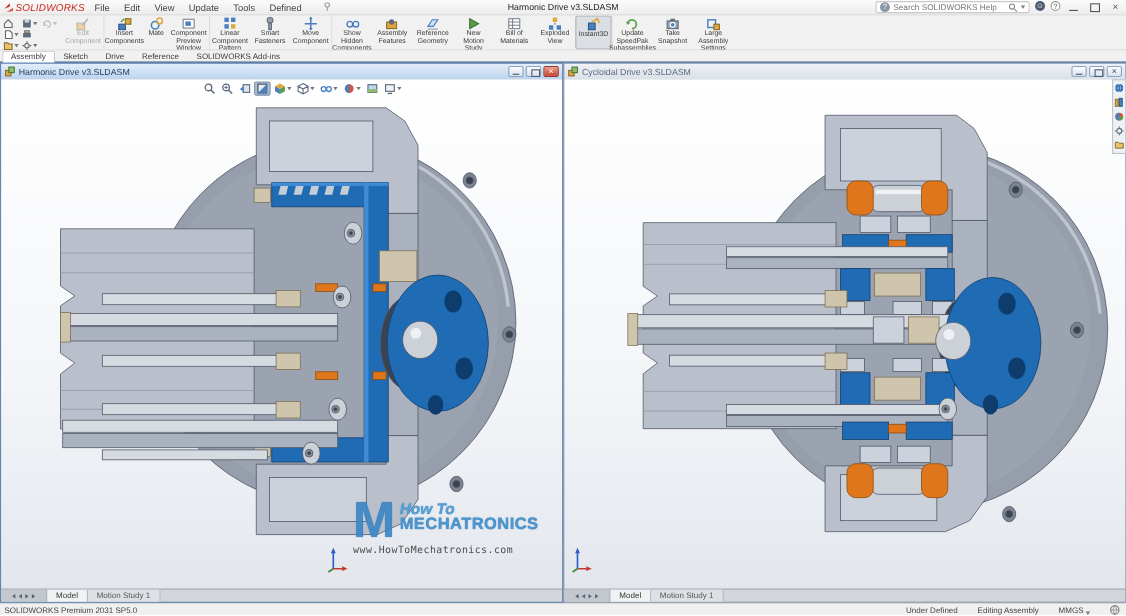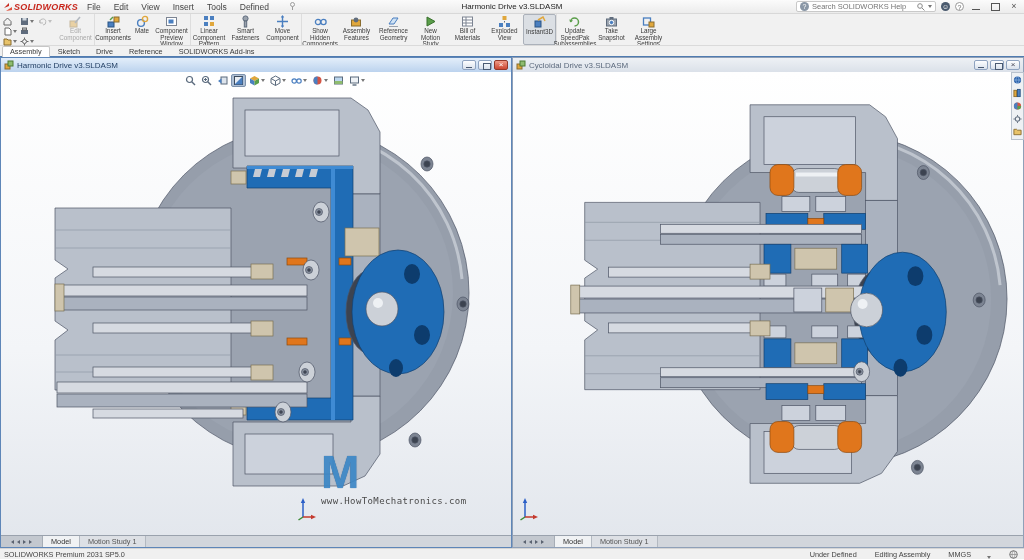--- a/index.html
+++ b/index.html
@@ -1,25 +1,25 @@
 <!DOCTYPE html>
 <html style="--logo_red: #c8281e; --close_red: #cc4632; --model_gray: #969eab; --model_blue: #1f6cb5; --model_tan: #cfc5ad; --model_orange: #e0761c; --titlebar_active: #bcd3ee;"><head>
 <meta charset="utf-8">
 <style>
   *{box-sizing:border-box;margin:0;padding:0}
   html,body{width:1024px;height:560px;overflow:hidden;font-family:"Liberation Sans",sans-serif;background:#fff}
   
   .titlebar{height:14px;display:flex;align-items:center;background:linear-gradient(#fbfbfb,#ececec);border-bottom:1px solid #d8d8d8;font-size:8.5px;color:#333;position:relative}
   .logo{display:flex;align-items:center;gap:2px;padding:0 8px 0 4px}
-  .logo-text{color:var(--logo_red,#c8281e);font-weight:bold;font-style:italic;font-size:9px;letter-spacing:.2px}
+  .logo-text{color:var(--logo_red,#c8281e);font-weight:normal;font-style:italic;font-size:9px;letter-spacing:.2px}
   .menus{display:flex;gap:11px;color:#444;z-index:2}
   .menu-item{cursor:default;padding:0 1px}
   .pin{margin-left:8px;opacity:.7}
   .doc-title{position:absolute;left:0;right:0;text-align:center;font-size:8px;color:#222}
-  .tb-right{margin-left:auto;display:flex;align-items:center;gap:5px;padding-right:3px;z-index:2}
+  .tb-right{margin-left:auto;display:flex;gap:5px;padding-right:3px;z-index:2}
   .search{display:flex;align-items:center;gap:3px;background:#fff;border:1px solid #c9c9c9;border-radius:2px;height:11px;width:140px;padding:0 3px}
   .search input{border:none;outline:none;flex:1;font-size:7.5px;color:#777;font-family:"Liberation Sans",sans-serif;background:transparent;min-width:0}
   .round-ic{width:9px;height:9px;border-radius:50%;background:#8a97a6;color:#fff;font-size:7px;line-height:9px;text-align:center}
   .appbtn{width:14px;height:11px;position:relative;color:#555;font-size:9px;line-height:10px;text-align:center}
   .appbtn.minimize::after{content:"";position:absolute;left:3px;right:3px;bottom:2px;border-bottom:1.5px solid #555}
   .appbtn.restore::after{content:"";position:absolute;left:3px;top:2px;width:7px;height:6px;border:1px solid #555}
   .caret-d{width:0;height:0;border-left:2.5px solid transparent;border-right:2.5px solid transparent;border-top:3px solid #777}
   
   .ribbon{height:32px;background:#f1f1f1;display:flex;align-items:stretch;border-bottom:1px solid #dadada}
   .qat{width:57px;padding:2px 2px 0 3px;display:grid;grid-template-columns:repeat(3,1fr);grid-auto-rows:10px;align-content:start;flex:none}
@@ -71,21 +71,21 @@
   .tri.l{border-right:3.5px solid #5a6270}.tri.r{border-left:3.5px solid #5a6270}
   .dtab{padding:0 8px;display:flex;align-items:center;border-right:1px solid #b3b9c1}
   .dtab.on{background:#f0f2f4;font-weight:normal}
   .dtab.off{background:#dde0e5;color:#555}
   
   .taskpane{position:absolute;right:0;top:72px;width:13px;display:flex;flex-direction:column;gap:1px;background:#eef1f4;border:1px solid #b9c2cd;padding:1px;z-index:9}
   .tpi{height:12px;display:flex;align-items:center;justify-content:center}
   
   .statusbar{height:11px;background:#f0f0f0;border-top:1px solid #d5d5d5;display:flex;align-items:center;font-size:7.3px;color:#444;padding:0 4px}
   .sb-right{margin-left:auto;display:flex;gap:18px;align-items:center;padding-right:2px}
-  .mmgs{display:flex;align-items:flex-end;gap:16px}
+  .mmgs{display:flex;align-items:flex-end;gap:2px}
   
   .f-g1{fill:var(--model_gray,#969eab)}.f-g2{fill:#b9c0cb}.f-g3{fill:#ccd2dc}.f-g4{fill:#d6dae1}
   .f-g5{fill:#7c8492}.f-blue{fill:var(--model_blue,#1f6cb5)}.f-bl2{fill:#3f8bd4}.f-bdk{fill:#0d3c6d}
   .f-tan{fill:var(--model_tan,#cfc5ad)}.f-org{fill:var(--model_orange,#e0761c)}.f-sil{fill:#ccd1d8}.f-dark{fill:#3c4350}
 </style>
 </head>
 <body>
 
 <div class="titlebar">
   <div class="logo">
@@ -93,21 +93,21 @@
         <path d="M0,5 L5,0 L5,3 Z" fill="#c8281e"></path>
         <path d="M2,8 L8,4 L8,7 Z" fill="#e2523c"></path>
       </svg>
     <span class="logo-text">SOLIDWORKS</span>
   </div>
   <div class="doc-title">Harmonic Drive v3.SLDASM</div>
   <nav class="menus">
     <span class="menu-item">File</span>
     <span class="menu-item">Edit</span>
     <span class="menu-item">View</span>
-    <span class="menu-item">Insert</span>
+    <span class="menu-item">Update</span>
     <span class="menu-item">Tools</span>
     <span class="menu-item">Defined</span>
     <span class="pin"><svg width="7" height="8" viewBox="0 0 7 8">
           <circle cx="3.5" cy="2.5" r="2" fill="none" stroke="#777"></circle>
           <line x1="3.5" y1="4.5" x2="3.5" y2="8" stroke="#777"></line>
         </svg></span>
   </nav>
   <div class="tb-right">
     <div class="search">
       <span class="round-ic">?</span>
@@ -501,20 +501,24 @@
             <ellipse cx="282" cy="340" rx="8" ry="10" class="f-sil"></ellipse>
               <circle cx="280" cy="340" r="3.5" fill="#8b93a0"></circle>
               <circle cx="280" cy="340" r="1.5" class="f-dark"></circle>
           </g>
         </g>
       </svg>
 
       <div class="watermark">
         <div class="wm-row">
           <span class="wm-m">M</span>
+          <span class="wm-col">
+            <div class="wm-l1">How To</div>
+            <div class="wm-l2">MECHATRONICS</div>
+          </span>
         </div>
         <div class="wm-url">www.HowToMechatronics.com</div>
       </div>
 
       <svg class="triad tl" width="20" height="24" viewBox="0 0 20 24">
         <line x1="6" y1="20" x2="6" y2="5" stroke="#2b5fc7" stroke-width="1.5"></line>
           <path d="M6,1 L3.8,6 H8.2 Z" fill="#2b5fc7"></path>
         <line x1="6" y1="20" x2="16" y2="20" stroke="#c43a2e" stroke-width="1.5"></line>
           <path d="M19,20 L14,17.8 V22.2 Z" fill="#c43a2e"></path>
         <line x1="6" y1="20" x2="1.5" y2="23" stroke="#3c8a35" stroke-width="1.5"></line>

